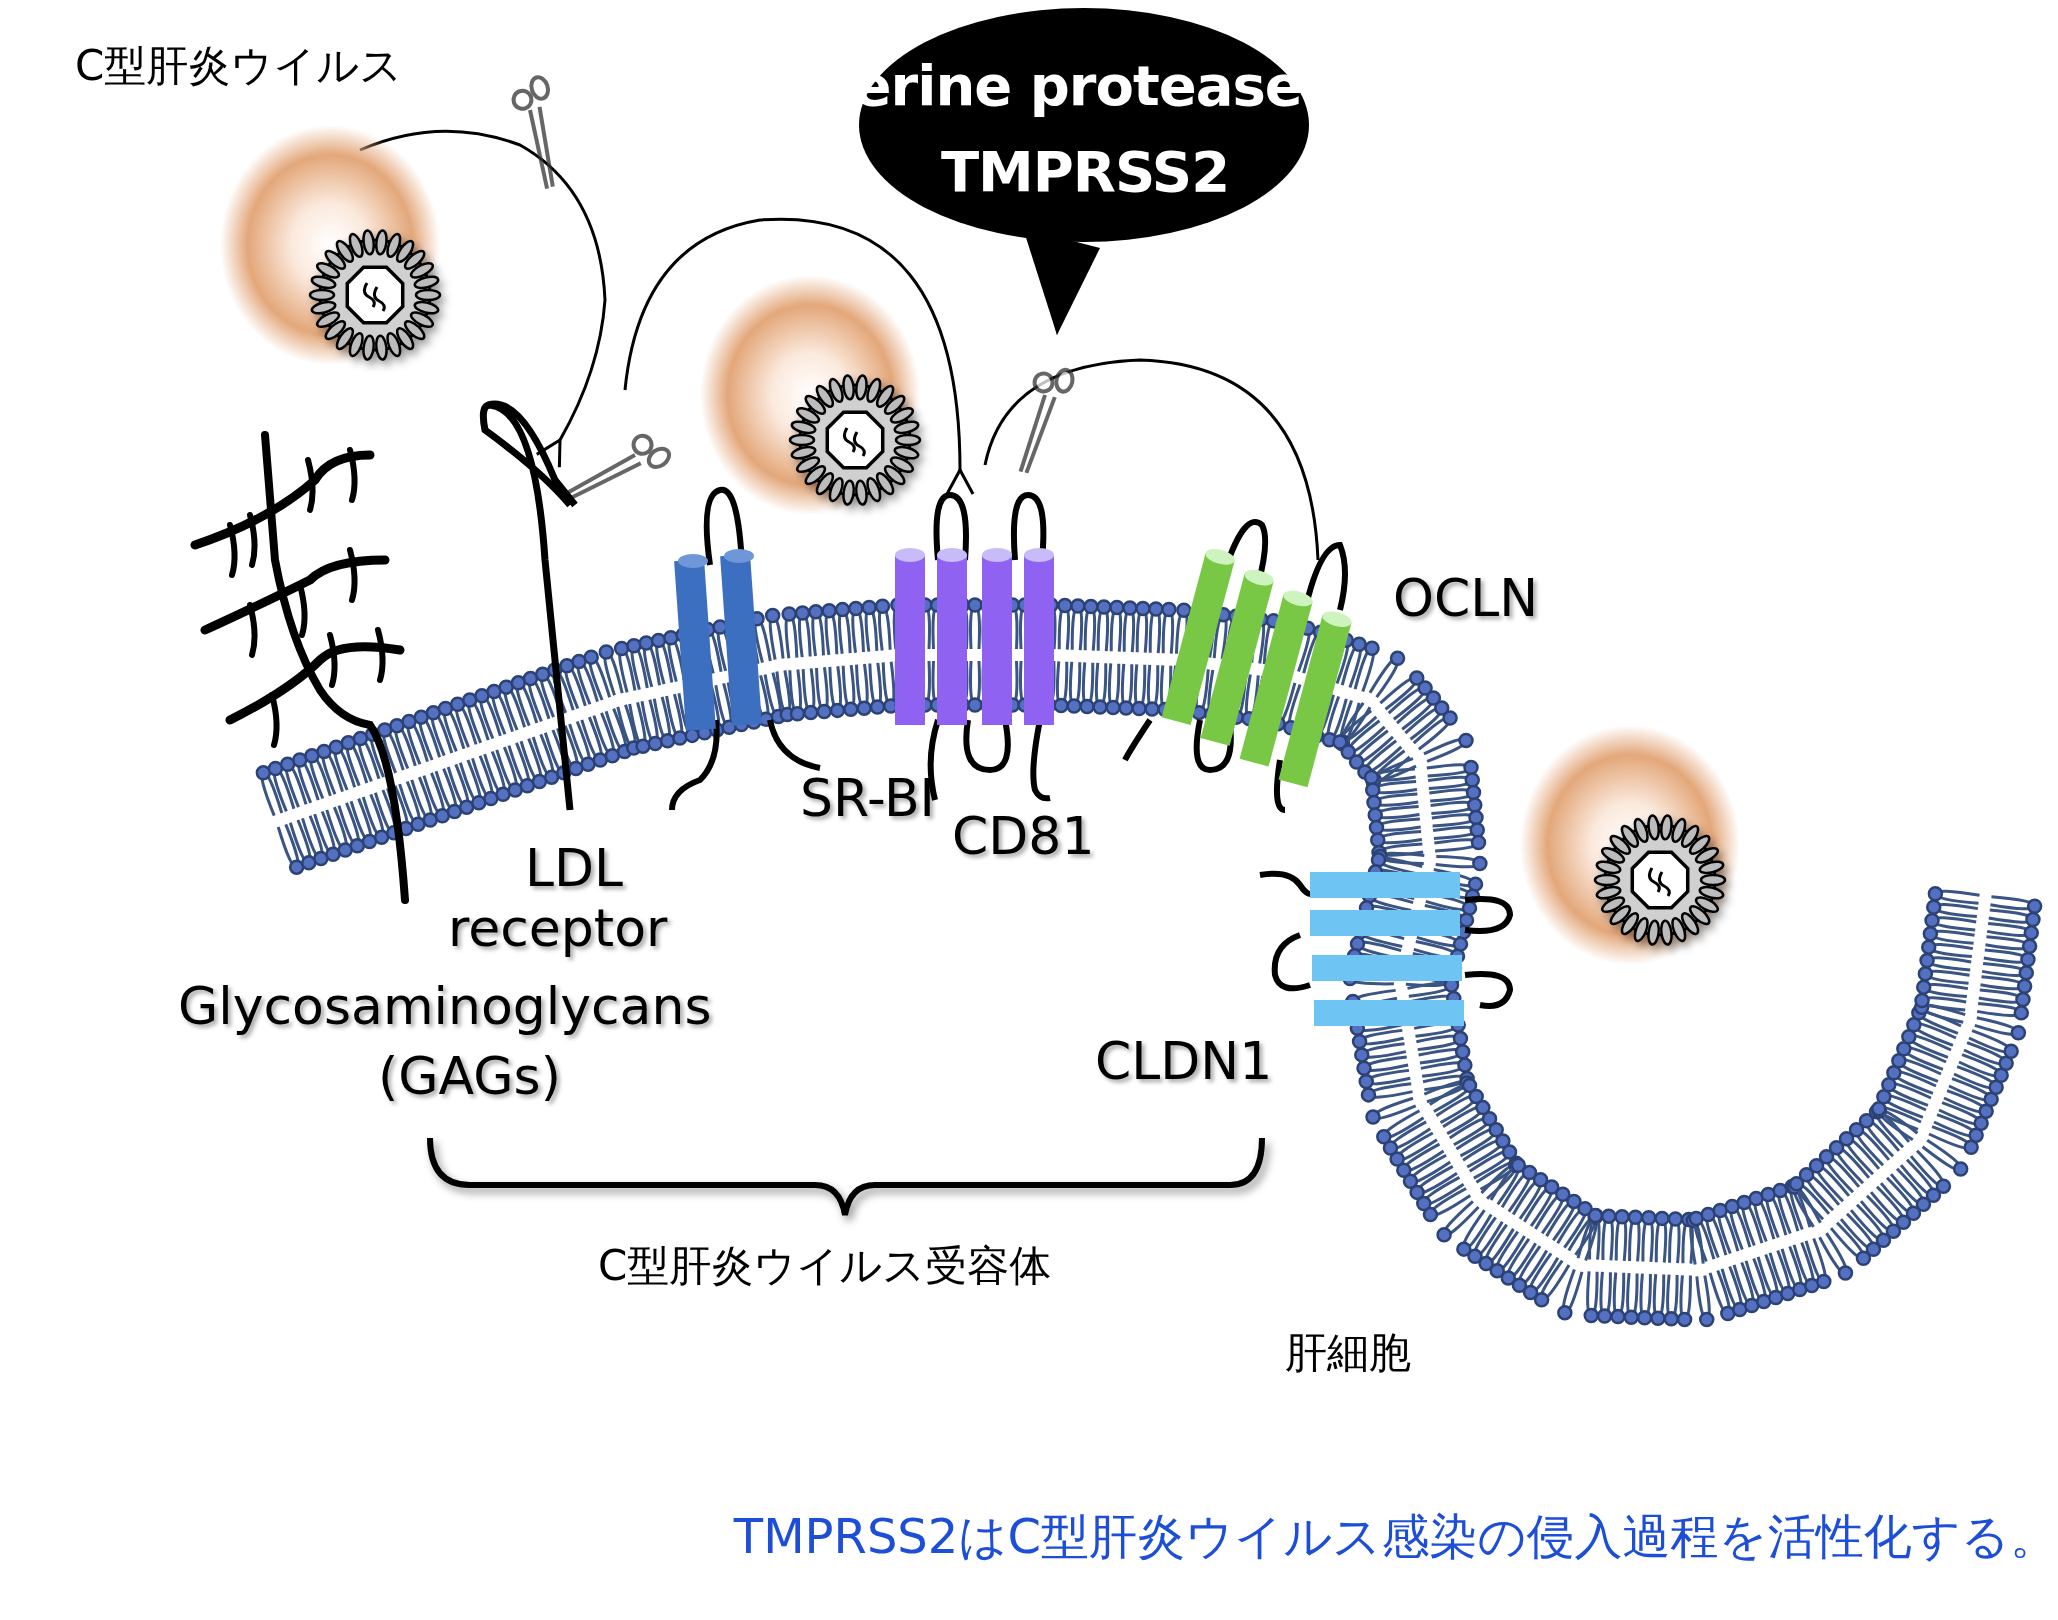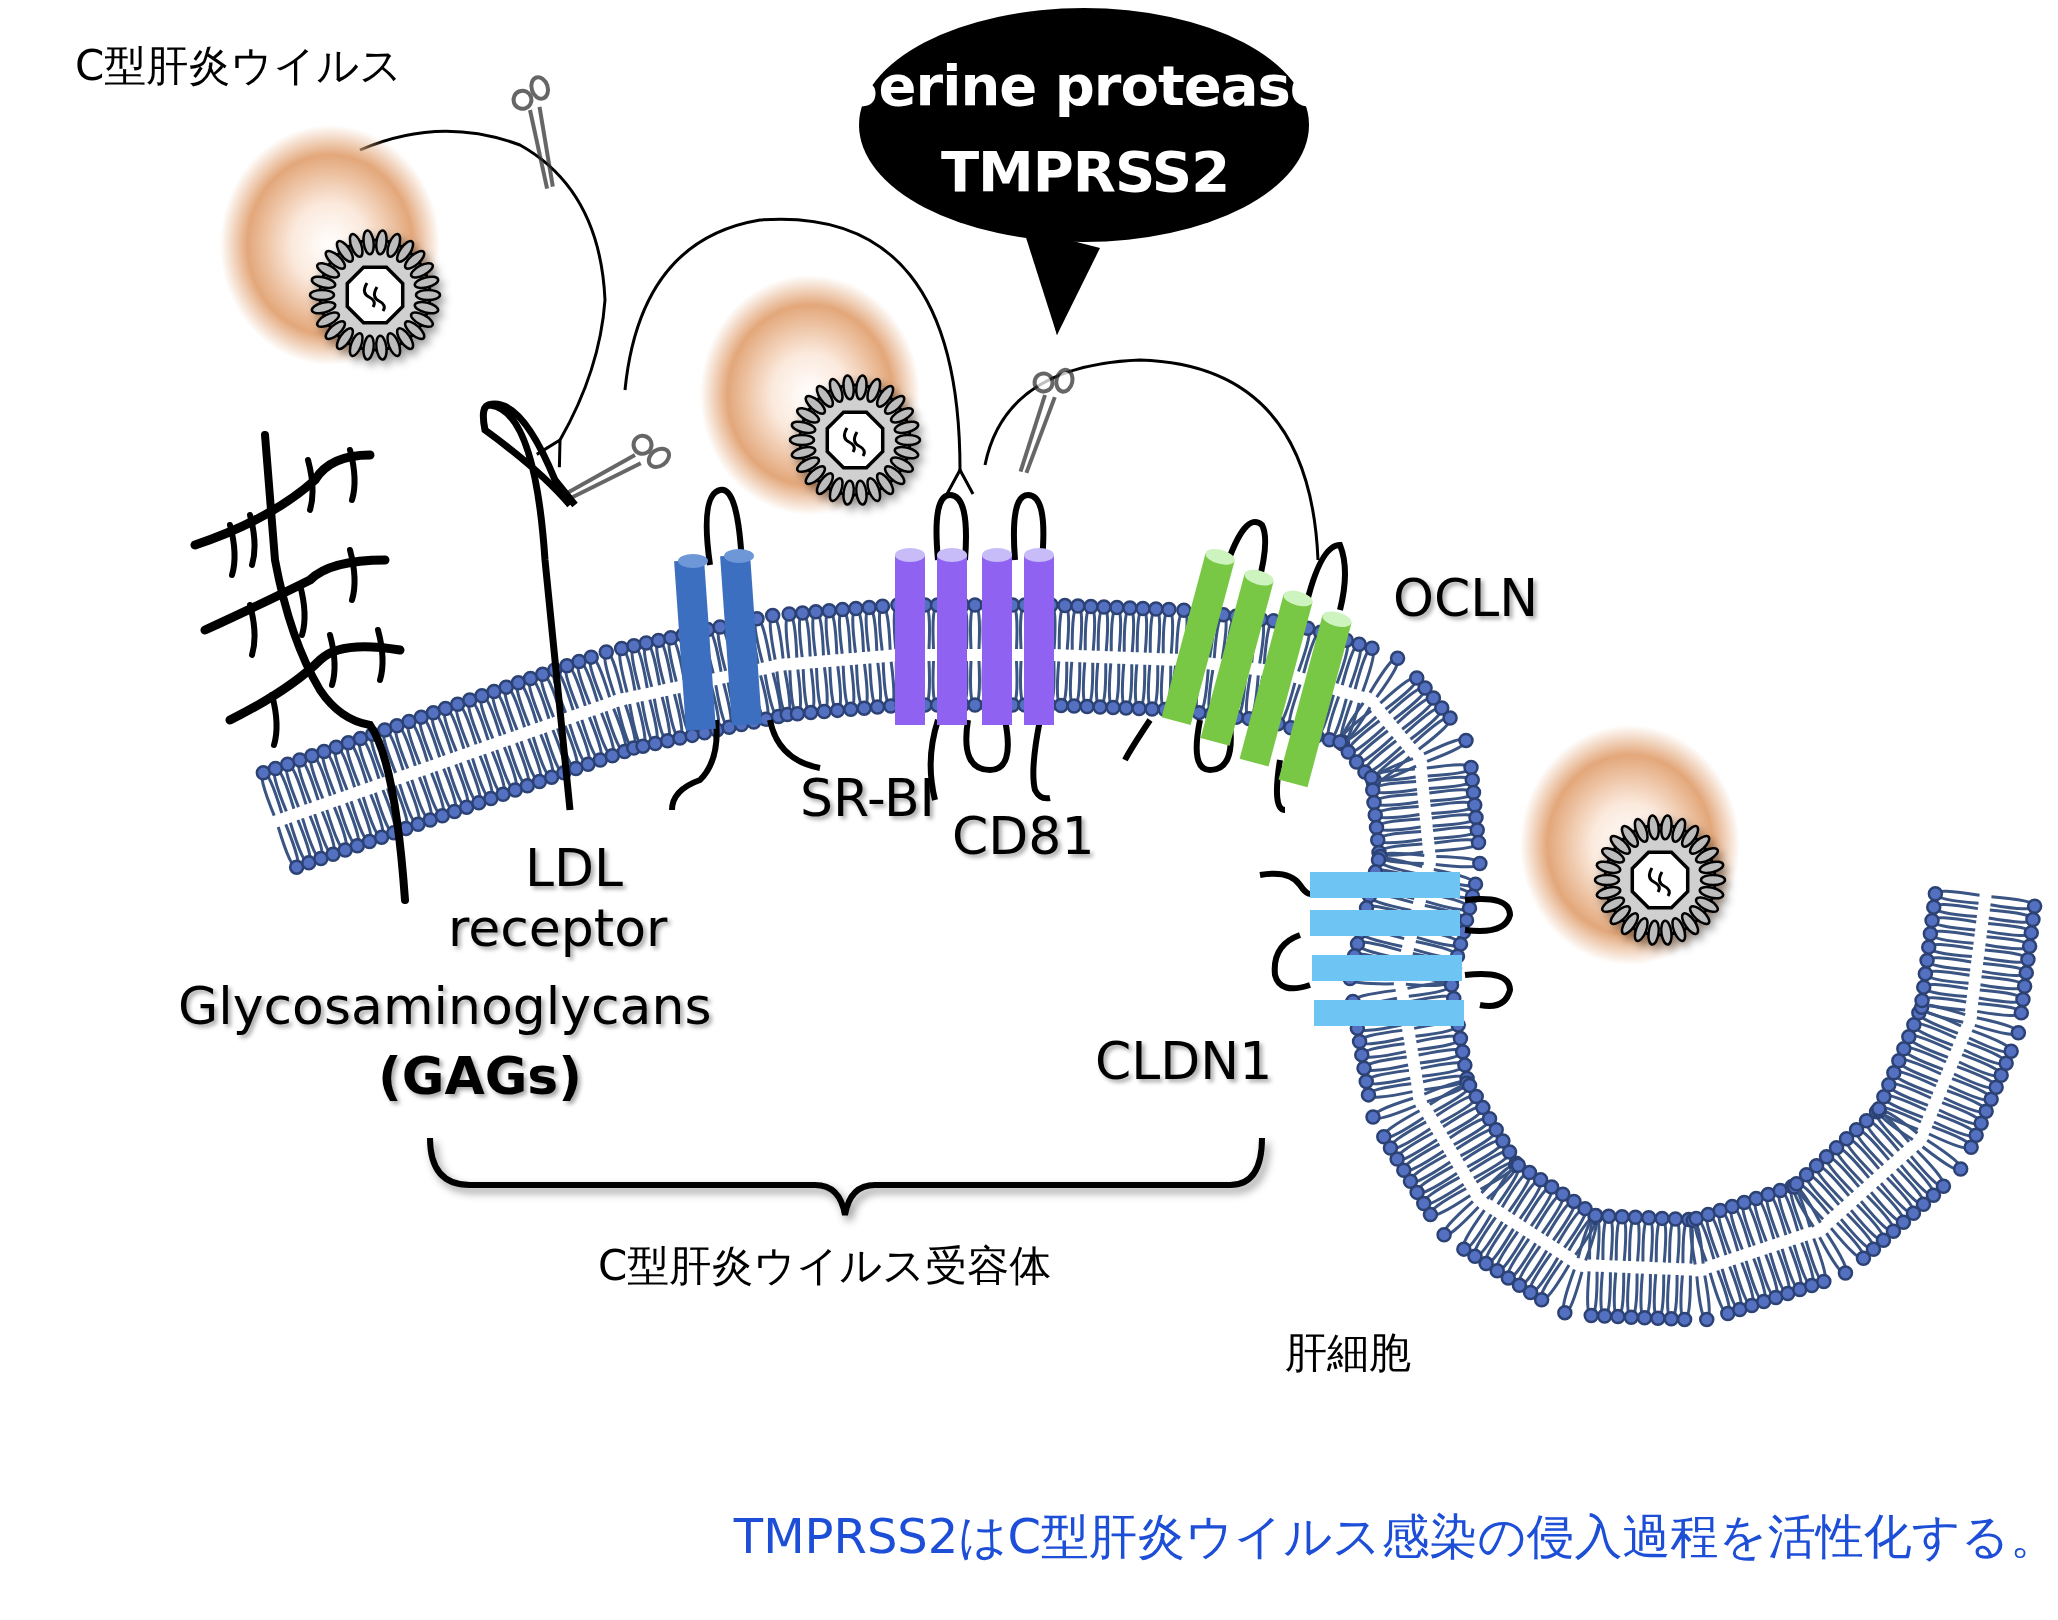--- a/index.html
+++ b/index.html
@@ -1747,27 +1747,27 @@
           </g>
         </g>
       </g>
 
     <path d="M430,1138 Q430,1185 470,1185 L815,1185 Q840,1185 845,1215 Q850,1185 875,1185 L1230,1185 Q1262,1185 1262,1138" fill="none" stroke="#000" stroke-width="6" filter="url(#shadow)"></path>
   </svg>
 
   
   <div class="lbl lbl-jp" style="left:75px; top:45px;text-align:center;">C型肝炎ウイルス</div>
 
-  <div class="bubble-text" style="left:803px; top:52px;text-align:center;">Serine protease</div>
+  <div class="bubble-text" style="left:778px; top:52px;text-align:center;">Serine protease</div>
   <div class="bubble-text" style="left:805px; top:138px;">TMPRSS2</div>
 
   <div class="lbl lbl-en" style="left:525px; top:842px;">LDL</div>
   <div class="lbl lbl-en" style="left:448px; top:902px;">receptor</div>
   <div class="lbl lbl-en" style="left:178px; top:980px;">Glycosaminoglycans</div>
-  <div class="lbl lbl-en" style="left:378px; top:1050px;font-weight:bold;">(GAGs)</div>
+  <div class="lbl lbl-en" style="left:378px; top:1050px;">(GAGs)</div>
   <div class="lbl lbl-en" style="left:800px; top:772px;">SR-BI</div>
   <div class="lbl lbl-en" style="left:952px; top:810px;">CD81</div>
   <div class="lbl lbl-en" style="left:1393px; top:572px;text-align:right;">OCLN</div>
   <div class="lbl lbl-en" style="left:1095px; top:1035px;">CLDN1</div>
 
   <div class="lbl lbl-jp" style="left:598px; top:1245px;">C型肝炎ウイルス受容体</div>
   <div class="lbl lbl-jp" style="left:1285px; top:1332px;">肝細胞</div>
 
   <div class="caption">TMPRSS2はC型肝炎ウイルス感染の侵入過程を活性化する。</div>
 </div>

